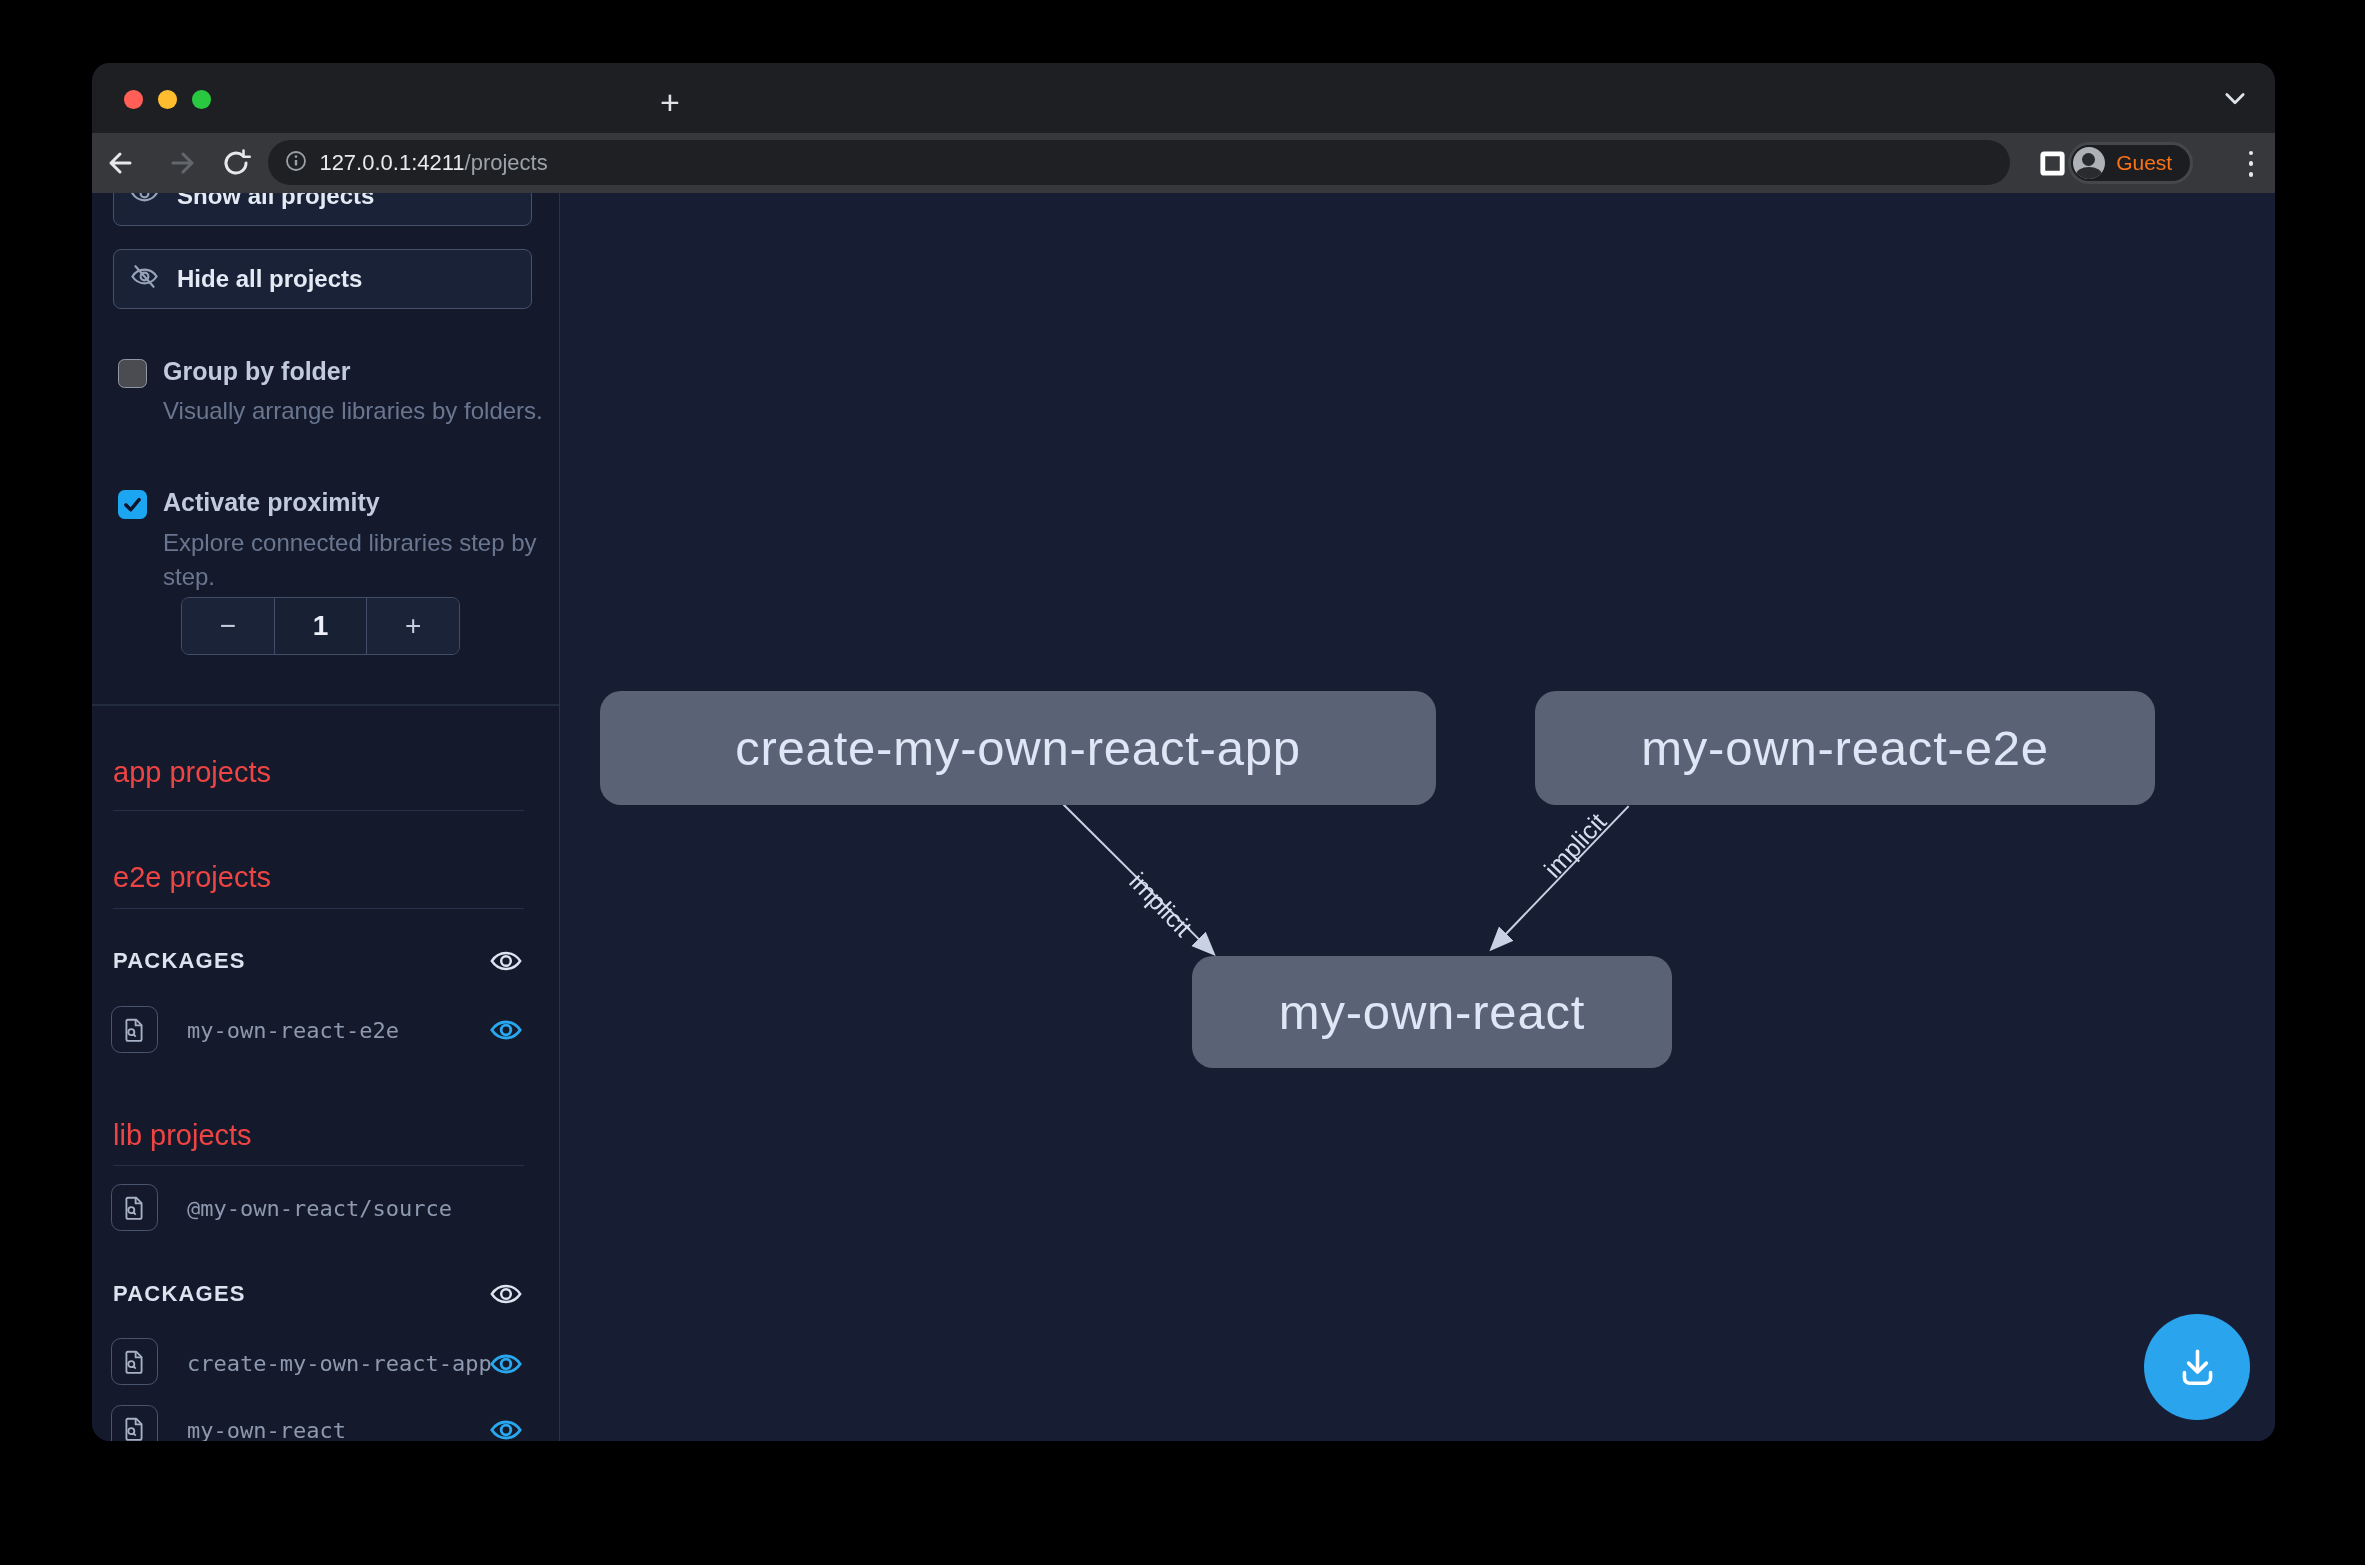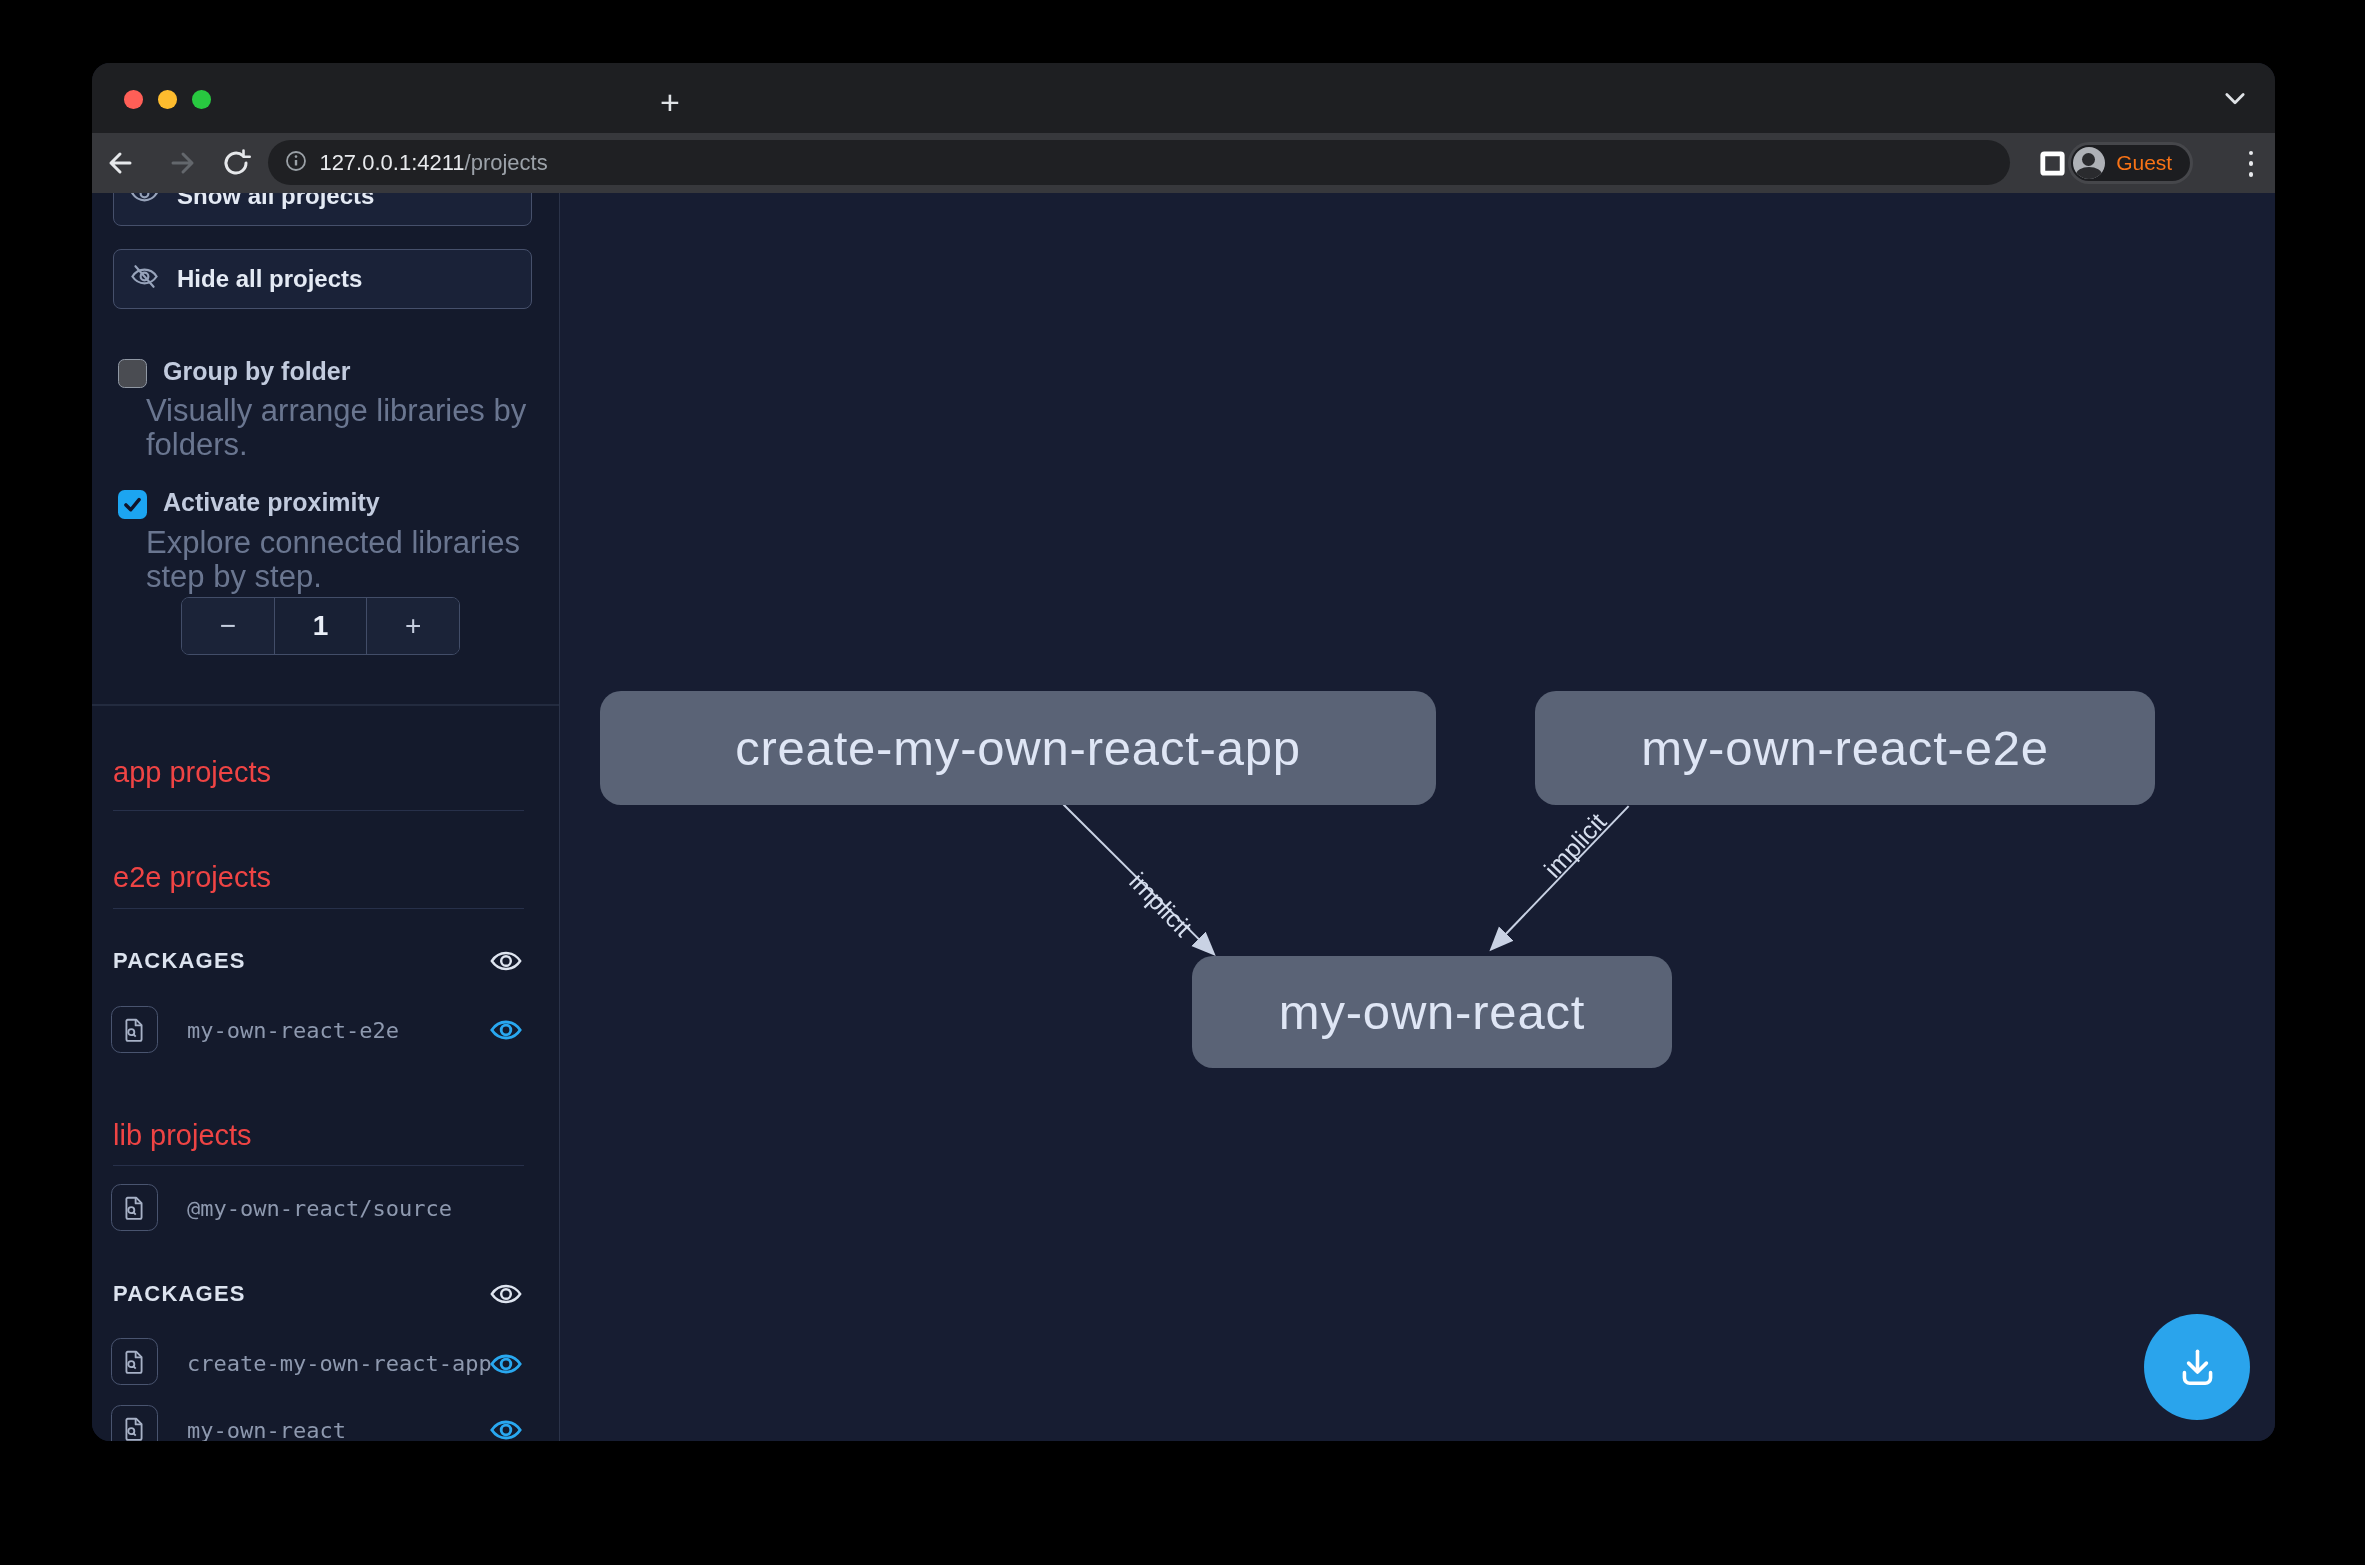--- a/index.html
+++ b/index.html
@@ -48,21 +48,21 @@
   .canvas { position:relative; flex:1; background:#171D32; overflow:hidden; }
 
   
   .side-btn { position:absolute; left:21px; width:419px; height:60px; background:#1A2238;
               border:1.6px solid #46506B; border-radius:8px; display:flex; align-items:center;
               padding:0 16px; gap:18px; color:#E4EAF4; font-size:24px; font-weight:700;margin-top:8px; }
   .chk { position:absolute; width:29px; height:29px; border-radius:6.5px; }
   .chk.off { background:#4A4C52; border:1.6px solid #9098A4; }
   .chk.on  { background:#1CA5F1; display:flex; align-items:center; justify-content:center; }
   .chk-label { position:absolute; left:71px; color:#C2CBDE; font-size:25px; font-weight:700; }
-  .chk-desc  { position:absolute; left:54px; width:416px; color:#6A7690; font-size:31px; line-height:34px; }
+  .chk-desc  { position:absolute; left:71px; width:416px; color:#6A7690; font-size:24px; line-height:34px; }
   .stepper { position:absolute; left:89px; top:404px; width:279px; height:58px; border:1.6px solid #424D68;
              border-radius:8px; display:flex; overflow:hidden; }
   .step-cell { flex:1; display:flex; align-items:center; justify-content:center; background:#1B2338;
                color:#C6CEDF; font-size:28px; }
   .step-cell.val { background:#182034; color:#EAEFF8; font-weight:700; border-left:1.6px solid #424D68;
                    border-right:1.6px solid #424D68; }
   .divider { position:absolute; left:0; right:0; top:511px; height:1.6px; background:#232B3F; }
   .side-h { position:absolute; left:21px; color:#ef4444; font-size:29px; }
   .side-hr { position:absolute; left:21px; width:411px; height:0.8px; background:#27304A; }
   .pk { position:absolute; left:21px; color:#DCE3EF; font-size:22px; font-weight:700; letter-spacing:1.2px; }

